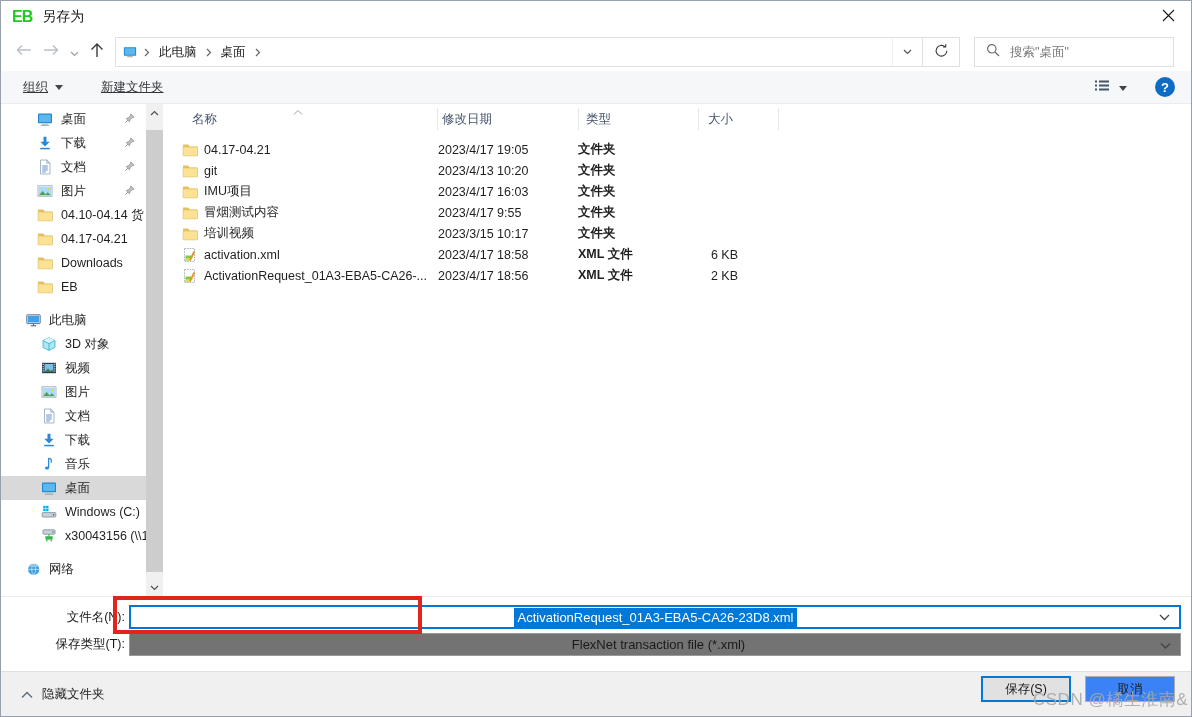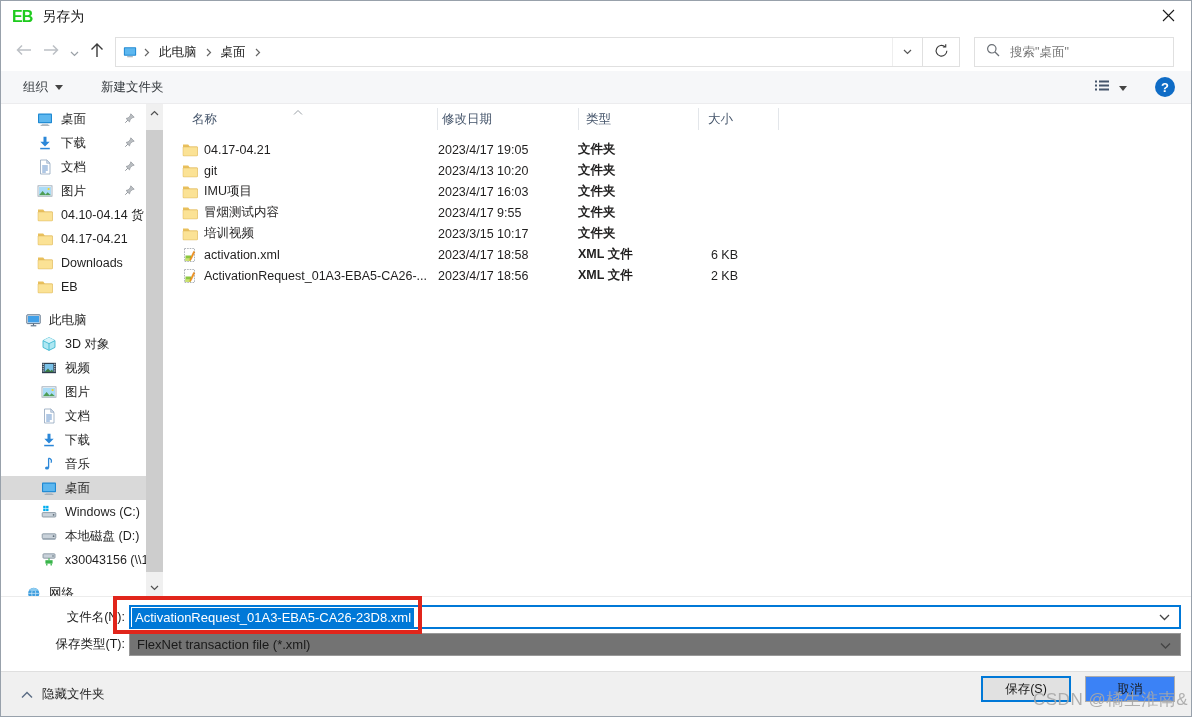--- a/index.html
+++ b/index.html
@@ -21,21 +21,21 @@
   .crumb { padding:0 2px; white-space:nowrap; }
   .bchev { padding:0 7px; display:flex; align-items:center; }
   .ab-spacer { flex:1; }
   .ab-drop { width:30px; height:28px; display:flex; align-items:center; justify-content:center; border-left:1px solid #eee; }
   .refreshbtn { width:37px; height:30px; border:1px solid #e0e0e0; border-left:none; display:flex; align-items:center; justify-content:center; }
   .searchbox { width:200px; height:30px; border:1px solid #e0e0e0; margin-left:14px; display:flex; align-items:center; padding-left:11px; gap:10px; }
   .searchph { font-size:12.5px; color:#777; }
 
   
   .toolbar { flex:0 0 33px; background:#f6f7f9; border-bottom:1px solid #ececee; display:flex; align-items:center; padding:0 16px 0 22px; font-size:12.5px; color:#33383d; }
-  .tbtn { display:flex; align-items:flex-start; gap:7px; cursor:pointer; }
+  .tbtn { display:flex; align-items:flex-start; gap:7px; cursor:pointer;text-decoration:underline; }
   .tb-newfolder { margin-left:38px; }
   .tb-right { margin-left:auto; display:flex; align-items:center; }
   .viewbtn { display:flex; align-items:center; gap:8px; }
   .helpbtn { margin-left:28px; width:20px; height:20px; border-radius:50%; background:#0f6cc6; color:#fff; font-weight:bold; font-size:13px; display:flex; align-items:center; justify-content:center; }
 
   
   .main { flex:1 1 auto; min-height:0; display:flex; position:relative; }
   .sidebar { flex:0 0 145px; overflow:hidden; padding-top:3px; font-size:12.5px; color:#1f1f1f; }
   .sitem { height:24px; display:flex; align-items:center; padding-left:36px; position:relative; white-space:nowrap; cursor:pointer; }
   .sitem .ic { width:17px; flex:0 0 17px; margin-right:7px; display:inline-flex; align-items:center; }
@@ -63,21 +63,21 @@
   .c-name { flex:0 0 236px; padding-left:6px; overflow:hidden; white-space:nowrap; }
   .c-date { flex:0 0 137px; padding-left:4px; }
   .c-type { flex:0 0 113px; padding-left:7px;font-weight:bold; }
   .c-size { flex:0 0 67px; text-align:right; padding-right:13px; }
 
   
   .fields { flex:0 0 75px; position:relative; border-top:1px solid #ececec; font-size:12.5px; background:#fff; }
   .flabel { position:absolute; left:0; width:124px; text-align:right; color:#1a1a1a; }
   .fn-label { top:8px; line-height:24px; }
   .st-label { top:36px; line-height:23px; }
-  .combo { position:absolute; left:128px; right:10px; display:flex; align-items:center; }
+  .combo { position:absolute; left:128px; right:10px; display:flex; align-items:center;justify-content:center; }
   .filename { top:8px; height:24px; border:2px solid #0078d7; background:#fff; padding-left:1px; }
   .sel-text { background:#0078d7; color:#fff; font-size:13px; padding:2px 3px; white-space:nowrap; }
   .savetype { top:36px; height:23px; border:1px solid #999; background:#737373; padding-left:7px; font-size:13px; color:#1a1a1a; }
   .combo .chev { position:absolute; right:9px; top:50%; transform:translateY(-50%); }
   .annotation { position:absolute; left:112px; top:-1px; width:309px; height:38px; border:4px solid #e1251b; z-index:9; pointer-events:none; }
 
   
   .footer { flex:0 0 45px; background:#f0f0f0; border-top:1px solid #dfdfdf; position:relative; font-size:12.5px; }
   .hidefolders { position:absolute; left:20px; top:14px; display:flex; align-items:center; gap:9px; color:#1f1f1f; cursor:pointer; }
   .btn { position:absolute; top:4px; height:26px; width:90px; font-family:inherit; font-size:12.5px; color:#1a1a1a; cursor:pointer; }
@@ -427,30 +427,20 @@
                   <rect x="2.2" y="4.7" width="2.4" height="2.4"></rect>
                   <rect x="5.1" y="4.7" width="2.4" height="2.4"></rect>
                 </g>
                 <rect x="1.2" y="8.6" width="13.6" height="4.4" rx="0.8" fill="#c9d2da" stroke="#7c8b98" stroke-width="0.8"></rect>
                 <circle cx="12.6" cy="10.8" r="0.9" fill="#5f6d79"></circle>
               </svg>
             </span>
             <span class="lbl">Windows (C:)</span>
           </div>
 
-          <div class="sitem row-root">
-            <span class="ic">
-              <svg width="16" height="16" viewBox="0 0 16 16">
-                <rect x="1.2" y="5.8" width="13.6" height="4.8" rx="0.8" fill="#c9d2da" stroke="#7c8b98" stroke-width="0.8"></rect>
-                <circle cx="12.6" cy="8.2" r="0.9" fill="#5f6d79"></circle>
-                <rect x="1.6" y="10.8" width="12.8" height="1.2" fill="#aab6c0"></rect>
-              </svg>
-            </span>
-            <span class="lbl">本地磁盘 (D:)</span>
-          </div>
 
           <div class="sitem row-root">
             <span class="ic">
               <svg width="16" height="16" viewBox="0 0 16 16">
                 <rect x="2" y="1.8" width="12" height="4.4" rx="0.8" fill="#c9d2da" stroke="#7c8b98" stroke-width="0.8"></rect>
                 <circle cx="12" cy="4" r="0.8" fill="#5f6d79"></circle>
                 <path d="M8 6.2v2" stroke="#39b54a" stroke-width="1.1"></path>
                 <rect x="4.4" y="8.2" width="7.2" height="3.4" fill="#39b54a"></rect>
                 <path d="M5.8 11.6v1.8M10.2 11.6v1.8" stroke="#39b54a" stroke-width="1.3"></path>
               </svg>

